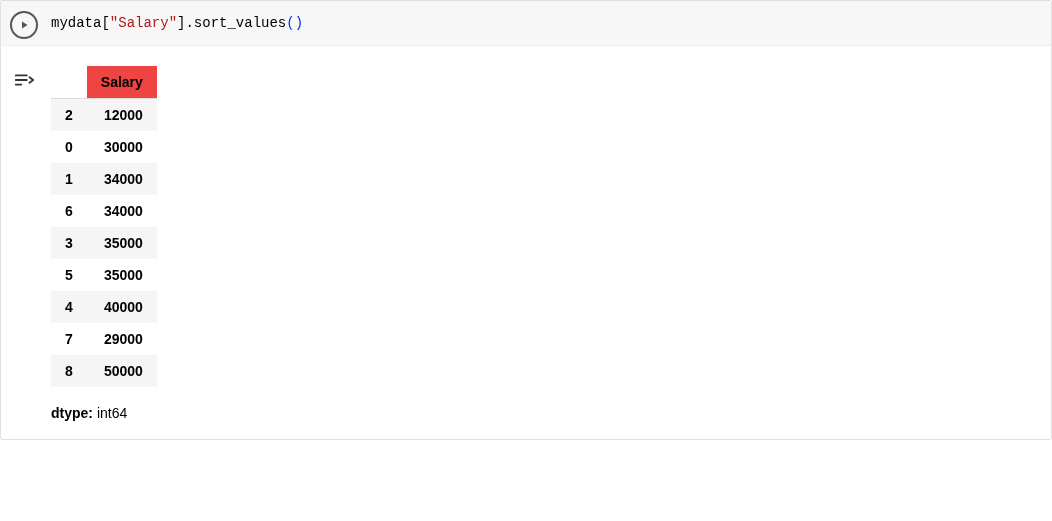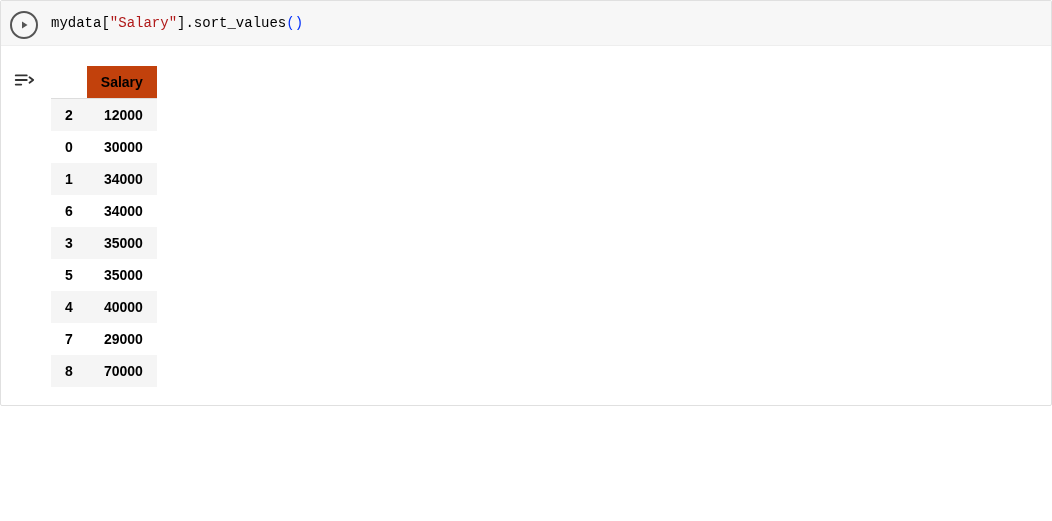--- a/index.html
+++ b/index.html
@@ -84,21 +84,21 @@
     font-size: 14px;
   }
   table.df th, table.df td {
     padding: 8px 14px;
     text-align: right;
     font-weight: bold;
   }
   table.df thead th {
     font-weight: bold;
     border-bottom: 1px solid #ddd;
-    background: #c2410c;
+    background: #ef4444;
   }
   table.df thead th:first-child {
     background: #fff;
   }
   table.df tbody th {
     font-weight: bold;
     background: #fff;
   }
   table.df tbody tr:nth-child(odd) td,
   table.df tbody tr:nth-child(odd) th {
@@ -182,20 +182,23 @@
           <tr>
               <th>4</th>
               <td>40000</td>
             </tr>
           <tr>
               <th>7</th>
               <td>29000</td>
             </tr>
           <tr>
               <th>8</th>
-              <td>70000</td>
+              <td>50000</td>
             </tr>
         </tbody>
       </table>
+      <div class="dtype-line">
+        <span class="lbl">dtype:</span><span> int64</span>
+      </div>
     </div>
   </div>
 
 </div>
 
 </body></html>

